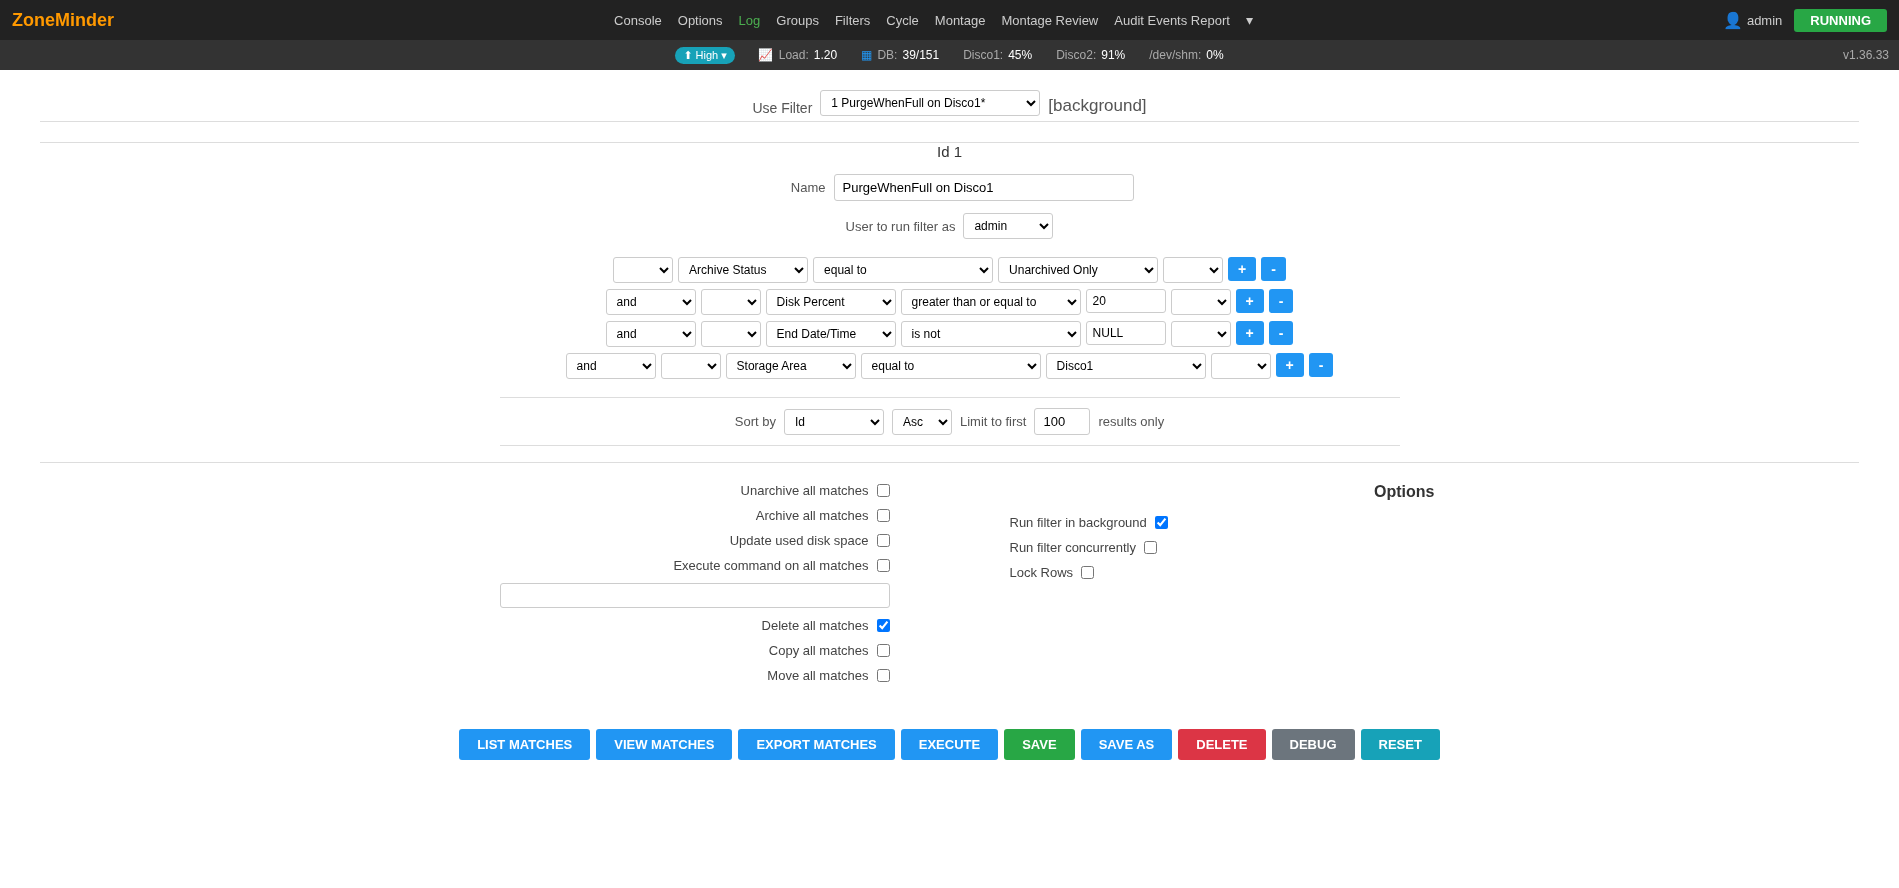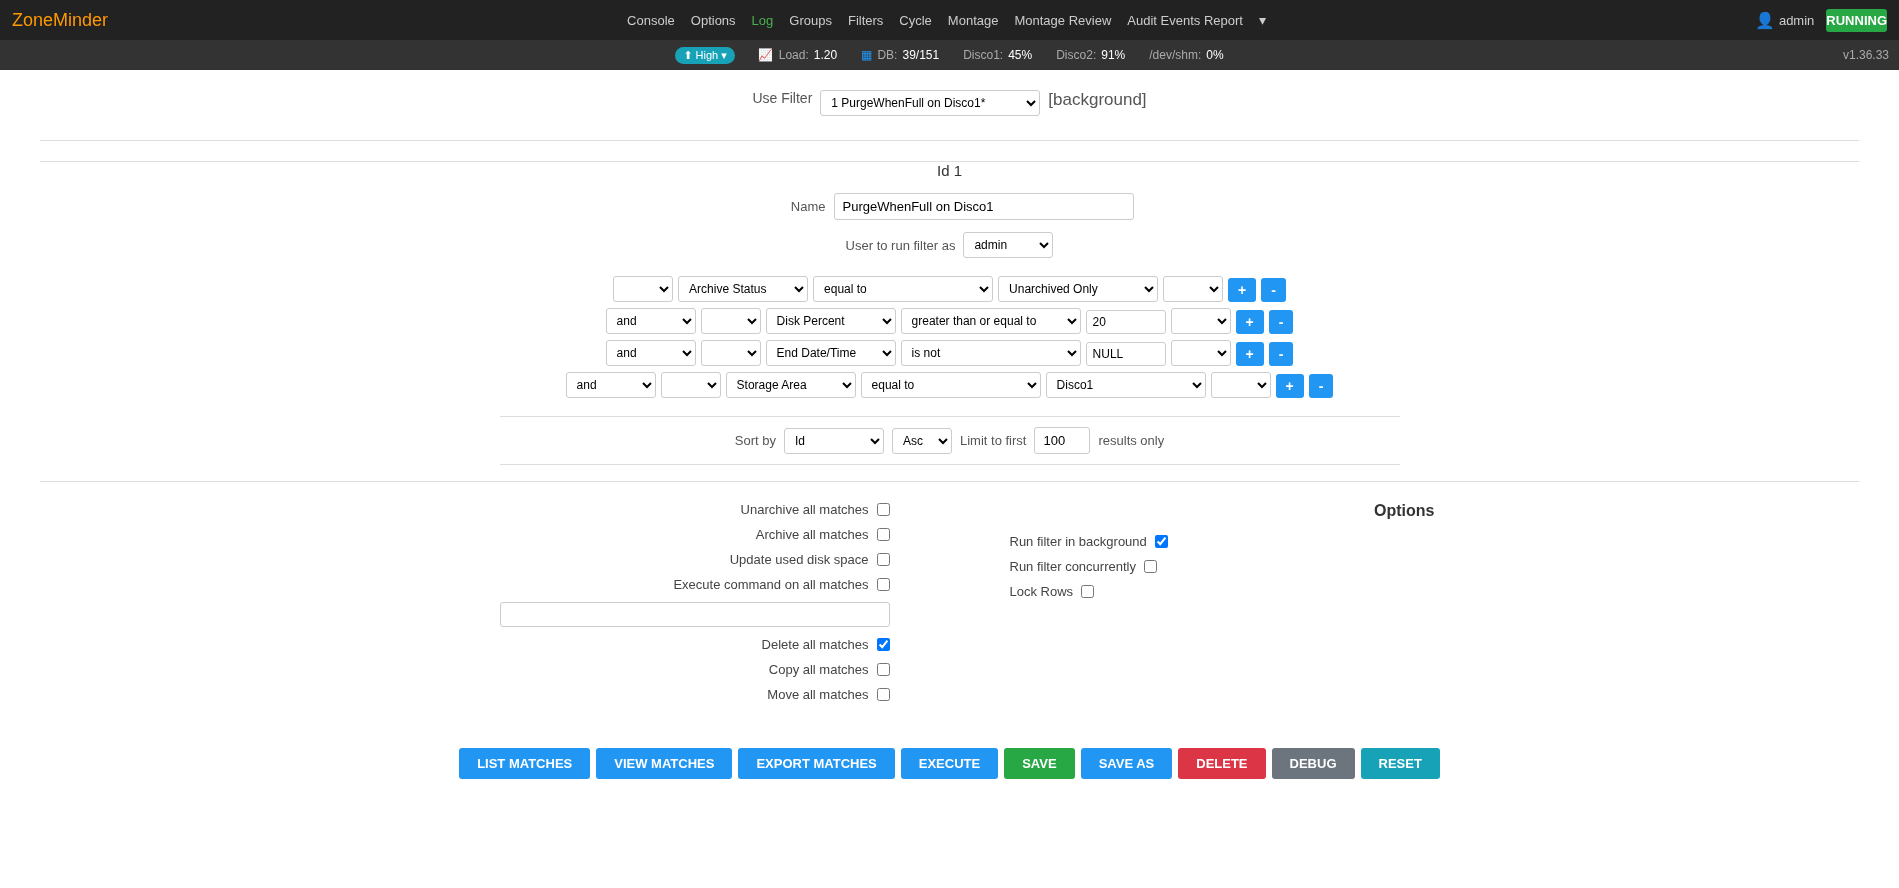--- a/index.html
+++ b/index.html
@@ -8,26 +8,26 @@
     
     .topnav {
       background: #222;
       color: #fff;
       display: flex;
       align-items: center;
       padding: 0 12px;
       height: 40px;
       position: relative;
     }
-    .brand { color: #f90; font-size: 18px; font-weight: normal; margin-right: 30px; }
+    .brand { color: #f90; font-size: 18px; font-weight: bold; margin-right: 30px; }
     .nav-links { display: flex; gap: 16px; flex: 1; justify-content: center; align-items: center; }
     .nav-link { color: #ccc; text-decoration: none; font-size: 13px; cursor: pointer; }
     .nav-link.active { color: #4caf50; }
     .nav-right { display: flex; align-items: center; gap: 12px; margin-left: auto; }
-    .running-badge { background: #28a745; color: #fff; padding: 4px 0; border-radius: 3px; font-size: 13px; font-weight: bold; }
+    .running-badge { background: #28a745; color: #fff; padding: 4px 16px; border-radius: 3px; font-size: 13px; font-weight: bold; }
     .admin-user { color: #ccc; font-size: 13px; display: flex; align-items: center; gap: 4px; }
 
     
     .statusbar {
       background: #333;
       color: #ccc;
       display: flex;
       align-items: center;
       justify-content: center;
       gap: 24px;
@@ -37,34 +37,34 @@
     }
     .status-item { display: flex; align-items: center; gap: 5px; }
     .status-item .label { color: #aaa; }
     .status-item .val { color: #fff; }
     .high-badge { background: #17a2b8; color: #fff; padding: 2px 8px; border-radius: 10px; font-size: 11px; cursor: pointer; display: flex; align-items: center; gap: 3px; }
 
     
     .main { background: #fff; padding: 20px 40px; min-height: calc(100vh - 70px); }
 
     
-    .filter-row { display: flex; align-items: flex-start; justify-content: center; gap: 8px; margin-bottom: 20px; padding-bottom: 24px; border-bottom: 1px solid #ddd; }
+    .filter-row { display: flex; align-items: flex-end; justify-content: center; gap: 8px; margin-bottom: 20px; padding-bottom: 5px; border-bottom: 1px solid #ddd; }
     .filter-row label { font-size: 14px; color: #555; }
 
     
     .form-section { max-width: 900px; margin: 0 auto; }
     .id-heading { text-align: center; font-size: 15px; color: #333; margin-bottom: 14px; }
     .form-row { display: flex; align-items: center; justify-content: center; gap: 8px; margin-bottom: 12px; }
     .form-row label { font-size: 13px; color: #555; min-width: 60px; text-align: right; }
     .form-input { padding: 5px 8px; border: 1px solid #ccc; border-radius: 3px; font-size: 13px; }
     .form-input-wide { width: 300px; }
 
     
     .conditions-section { margin: 18px 0; }
-    .condition-row { display: flex; align-items: flex-end; gap: 5px; margin-bottom: 6px; justify-content: center; }
+    .condition-row { display: flex; align-items: flex-start; gap: 5px; margin-bottom: 6px; justify-content: center; }
     .cond-select { padding: 4px 6px; border: 1px solid #ccc; border-radius: 3px; font-size: 12px; background: #fff; }
     .cond-select-sm { width: 60px; }
     .cond-select-md { width: 90px; }
     .cond-select-field { width: 130px; }
     .cond-select-op { width: 180px; }
     .cond-select-val { width: 160px; }
     .cond-value { padding: 4px 6px; border: 1px solid #ccc; border-radius: 3px; font-size: 12px; width: 80px; }
     .btn-plus { background: #2196f3; color: #fff; border: none; border-radius: 3px; padding: 4px 10px; cursor: pointer; font-size: 14px; font-weight: bold; }
     .btn-minus { background: #2196f3; color: #fff; border: none; border-radius: 3px; padding: 4px 10px; cursor: pointer; font-size: 14px; font-weight: bold; }
 

